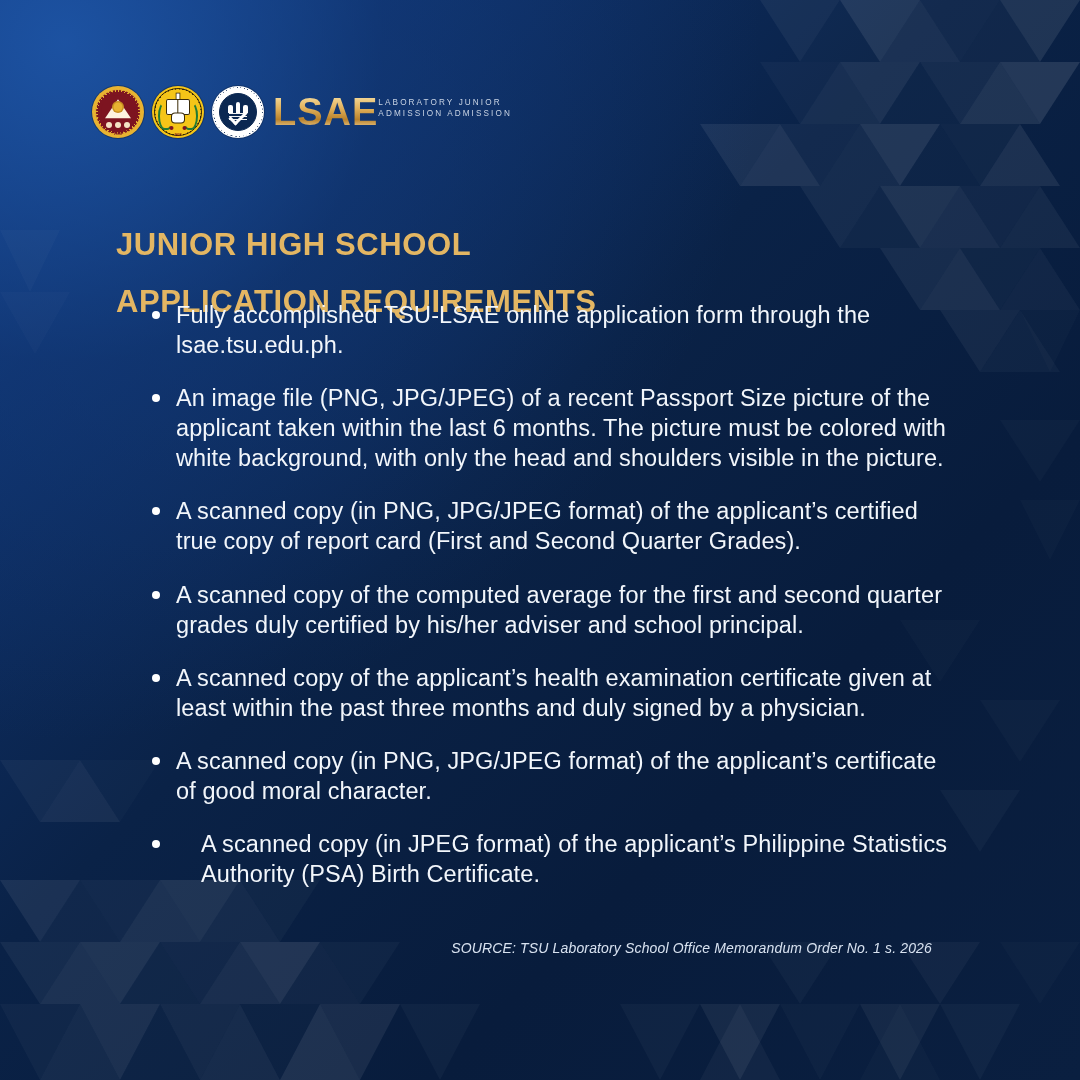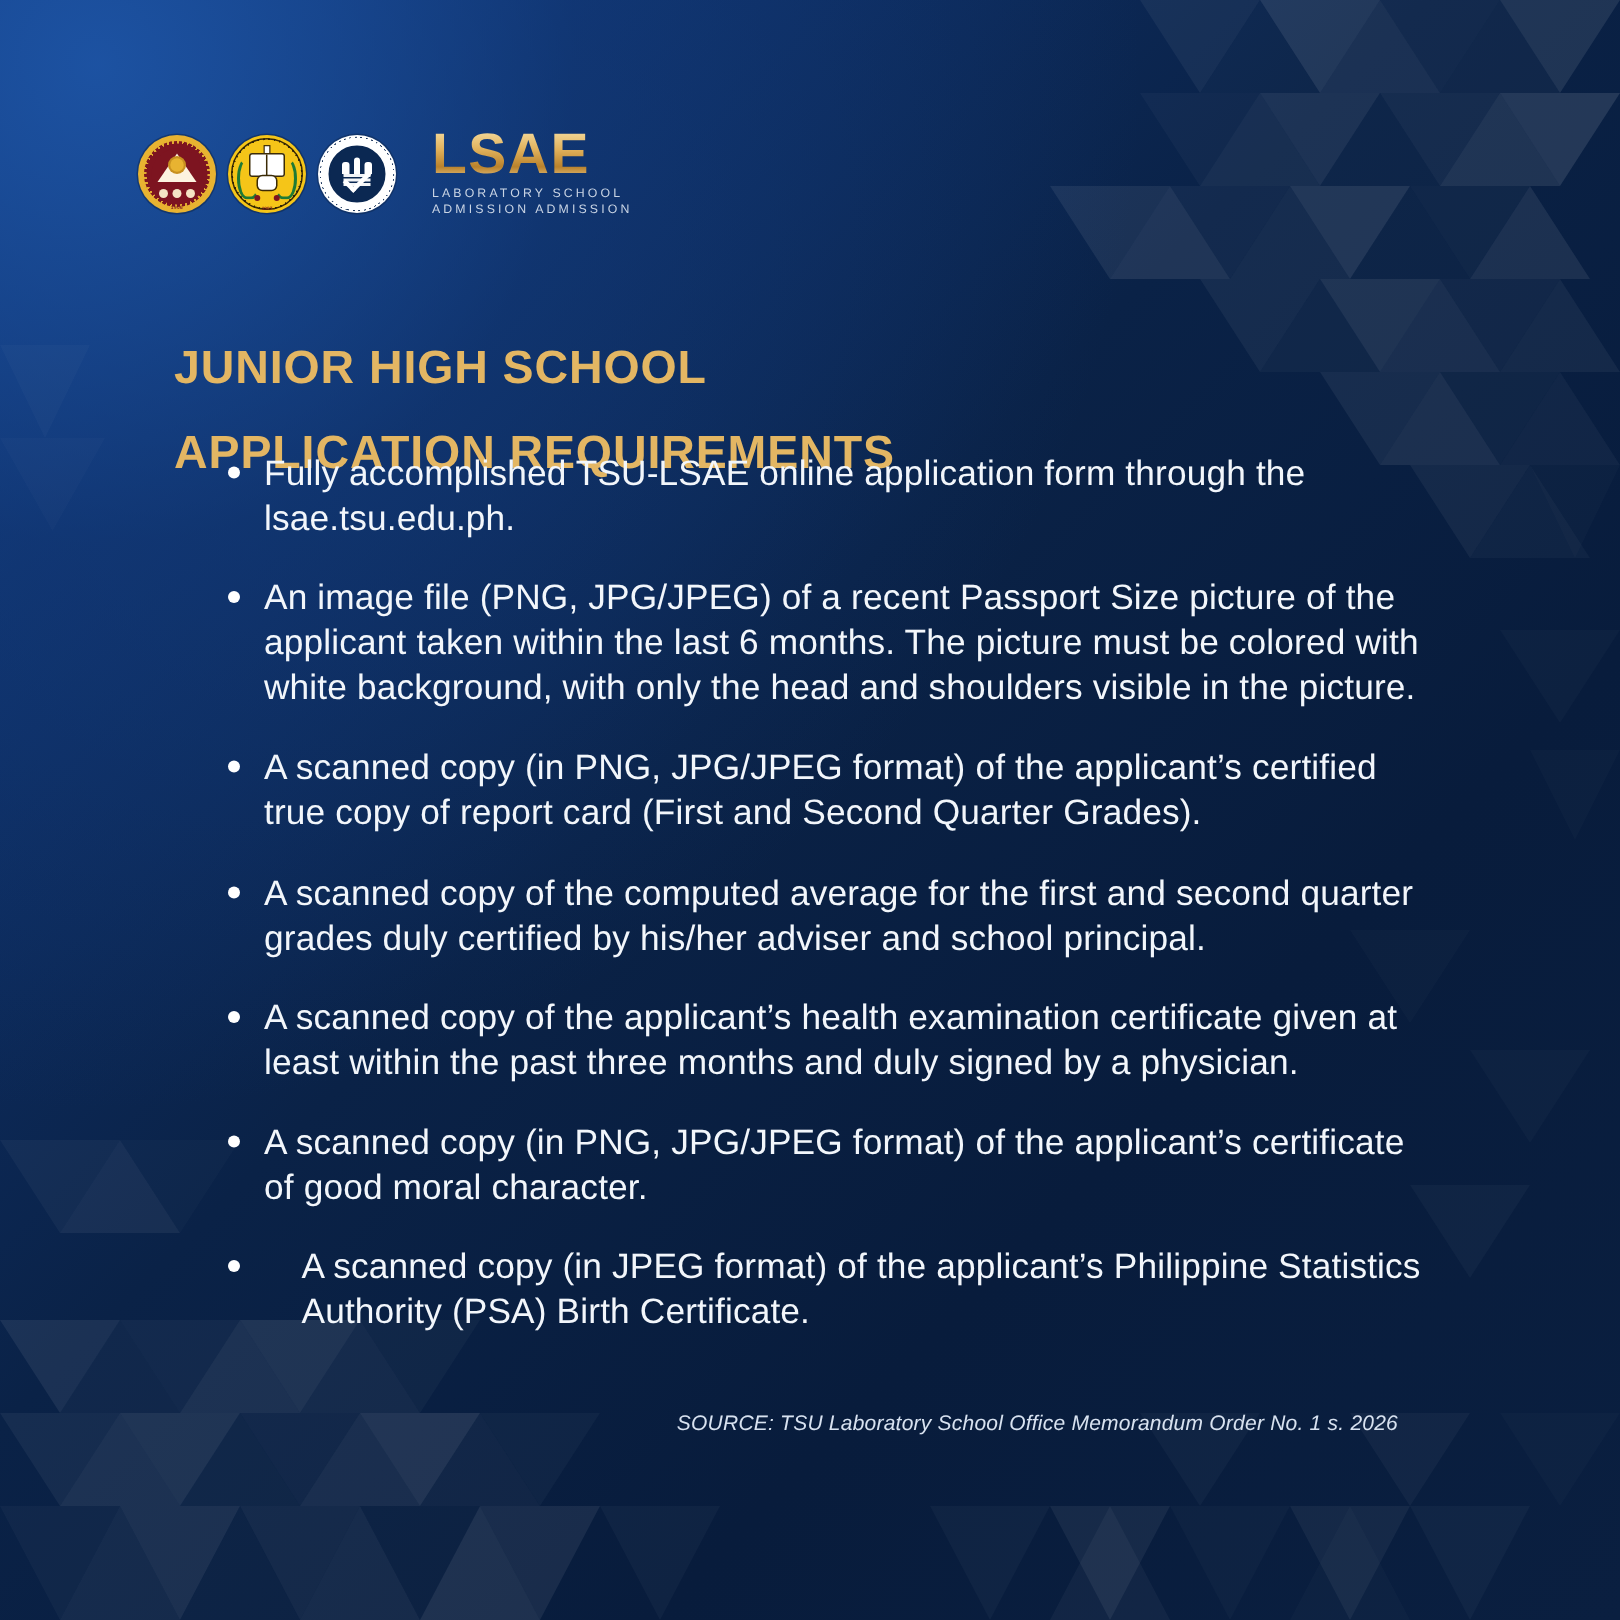--- a/index.html
+++ b/index.html
@@ -124,21 +124,21 @@
   .seal-lsae .lines{
     position:absolute;left:9px;right:9px;top:52%;
     display:flex;flex-direction:column;gap:1.6px;
   }
   .seal-lsae .lines span{display:block;height:1.4px;background:#fff;opacity:.95;}
   .seal-lsae .check{
     position:absolute;left:50%;top:60%;transform:translate(-50%,-50%) rotate(-45deg);
     width:14px;height:7px;border-left:3px solid #fff;border-bottom:3px solid #fff;
   }
 
-  .wordmark{margin-left:16px;display:flex;flex-direction:column;justify-content:center;}
+  .wordmark{margin-left:1px;display:flex;flex-direction:row;justify-content:center;}
   .wordmark .lsae{
     font-size:38px;font-weight:800;line-height:.92;letter-spacing:1px;
     background:linear-gradient(180deg,#f6dda0 0%,#e0b05a 40%,#b9822c 72%,#f0d093 100%);
     -webkit-background-clip:text;background-clip:text;color:transparent;
     -webkit-text-fill-color:transparent;
   }
   .wordmark .sub{
     margin-top:2px;color:#c9d4e4;font-size:8.2px;letter-spacing:2.1px;line-height:1.35;font-weight:500;
   }
 
@@ -321,21 +321,21 @@
             <span></span>
             <span></span>
           </div>
         <div class="check"></div>
       </div>
     </div>
 
     <div class="wordmark">
       <div class="lsae">LSAE</div>
       <div class="sub">
-        <div>LABORATORY SCHOOL</div>
+        <div>LABORATORY JUNIOR</div>
         <div>ADMISSION ADMISSION</div>
       </div>
     </div>
   </div>
 
   <div class="title">
     <div>JUNIOR HIGH SCHOOL</div>
     <div>APPLICATION REQUIREMENTS</div>
   </div>
 

